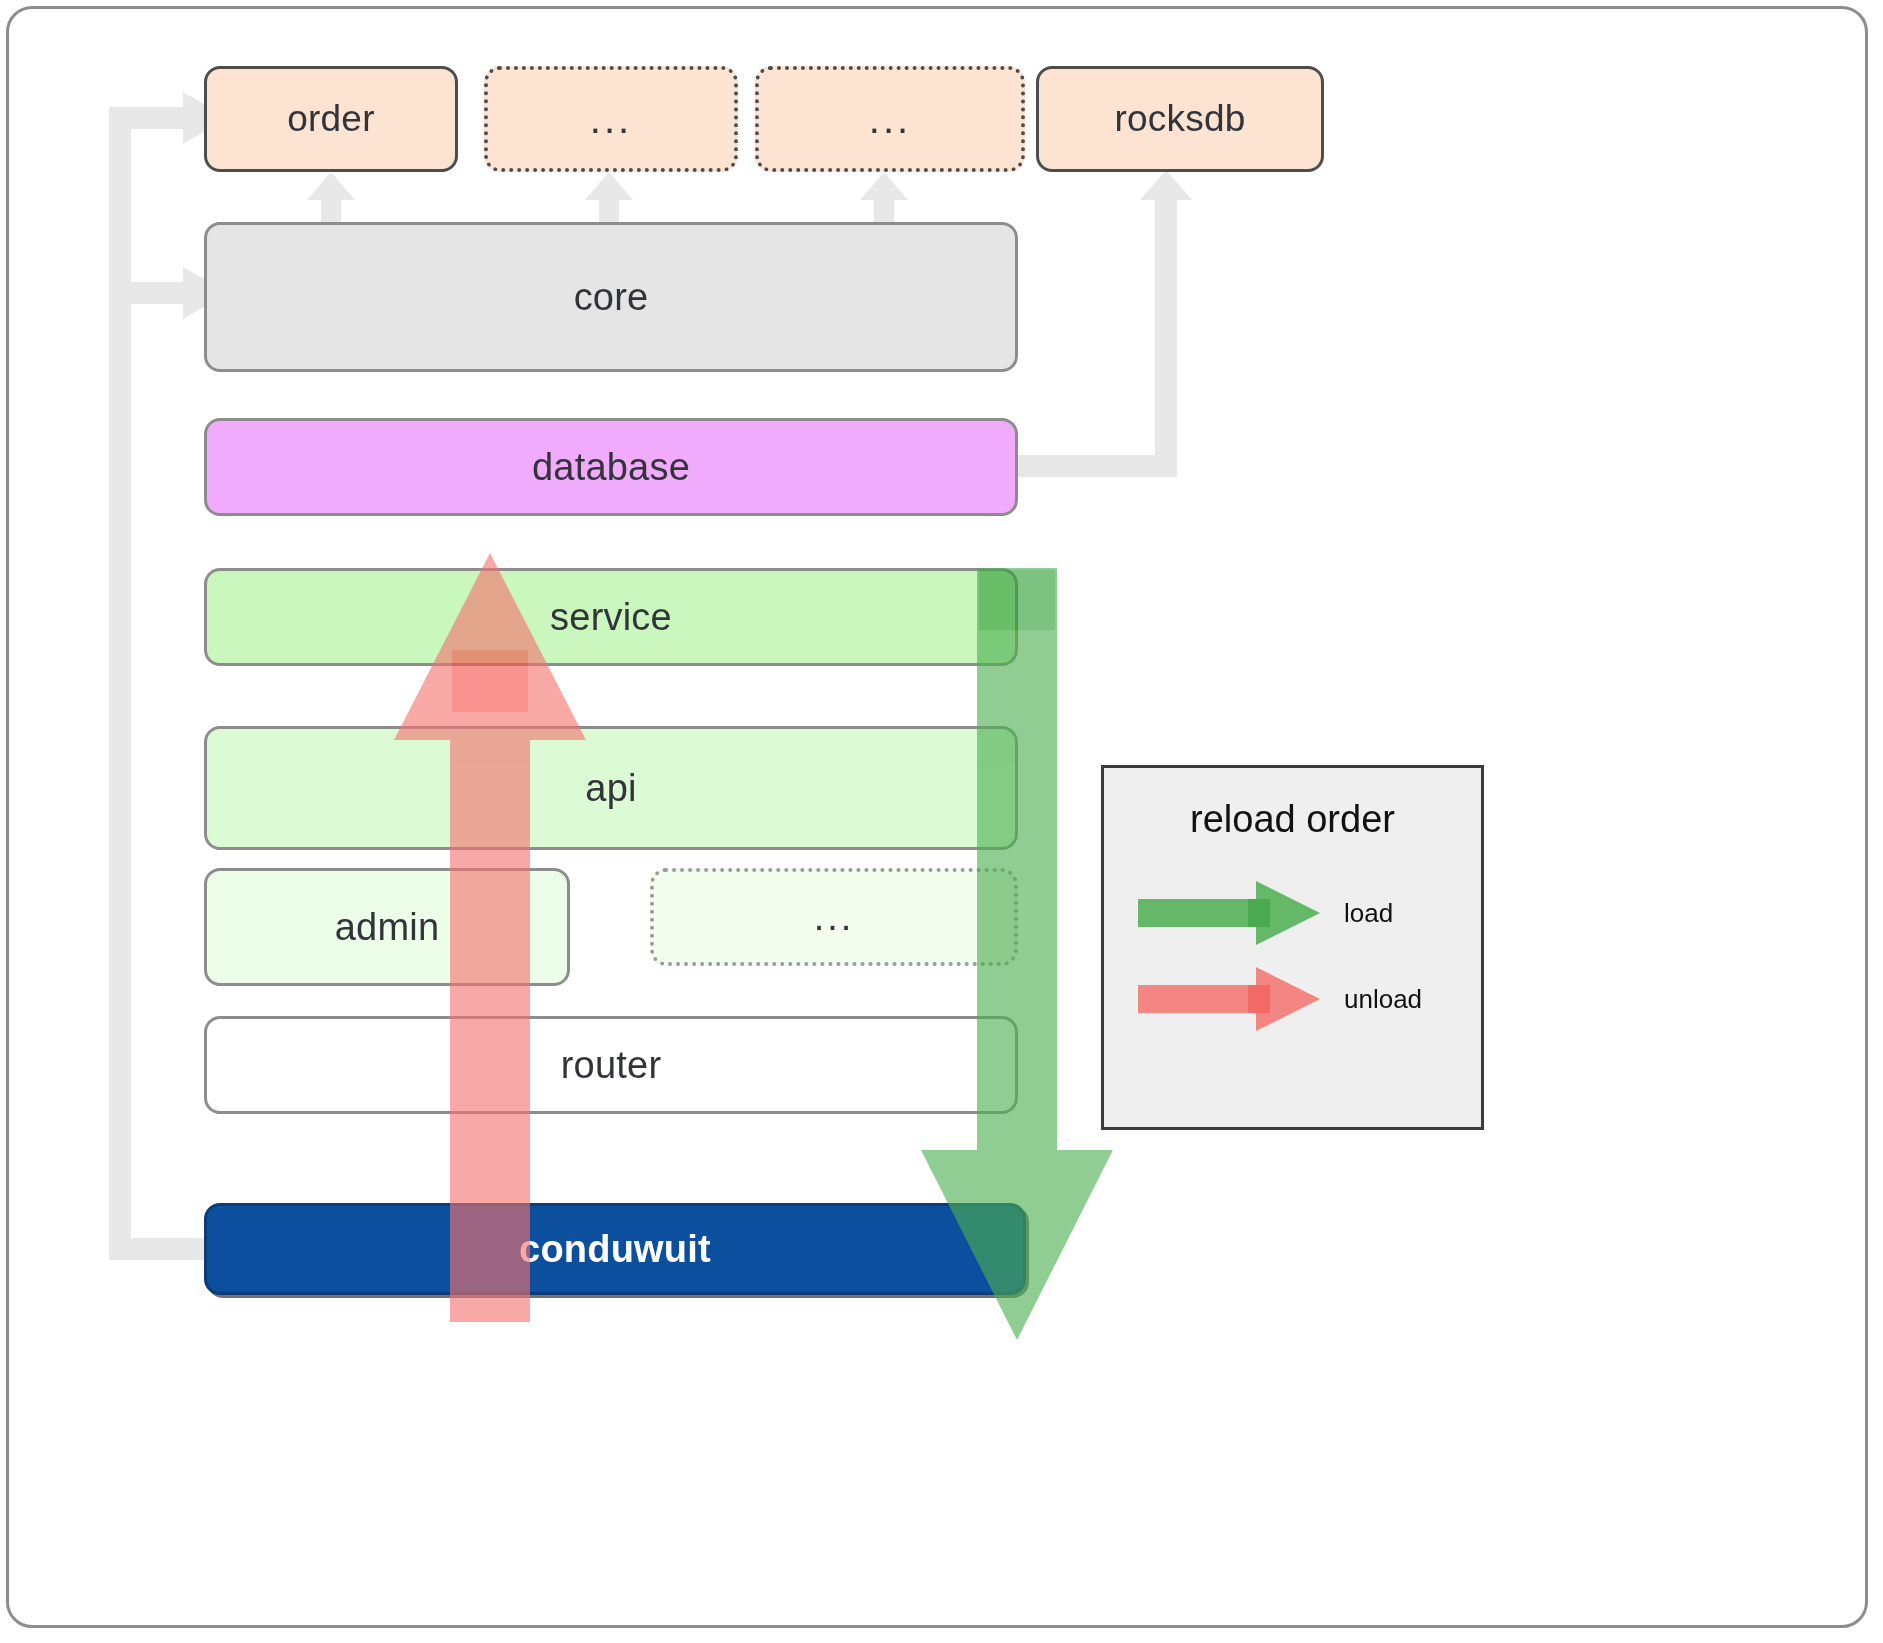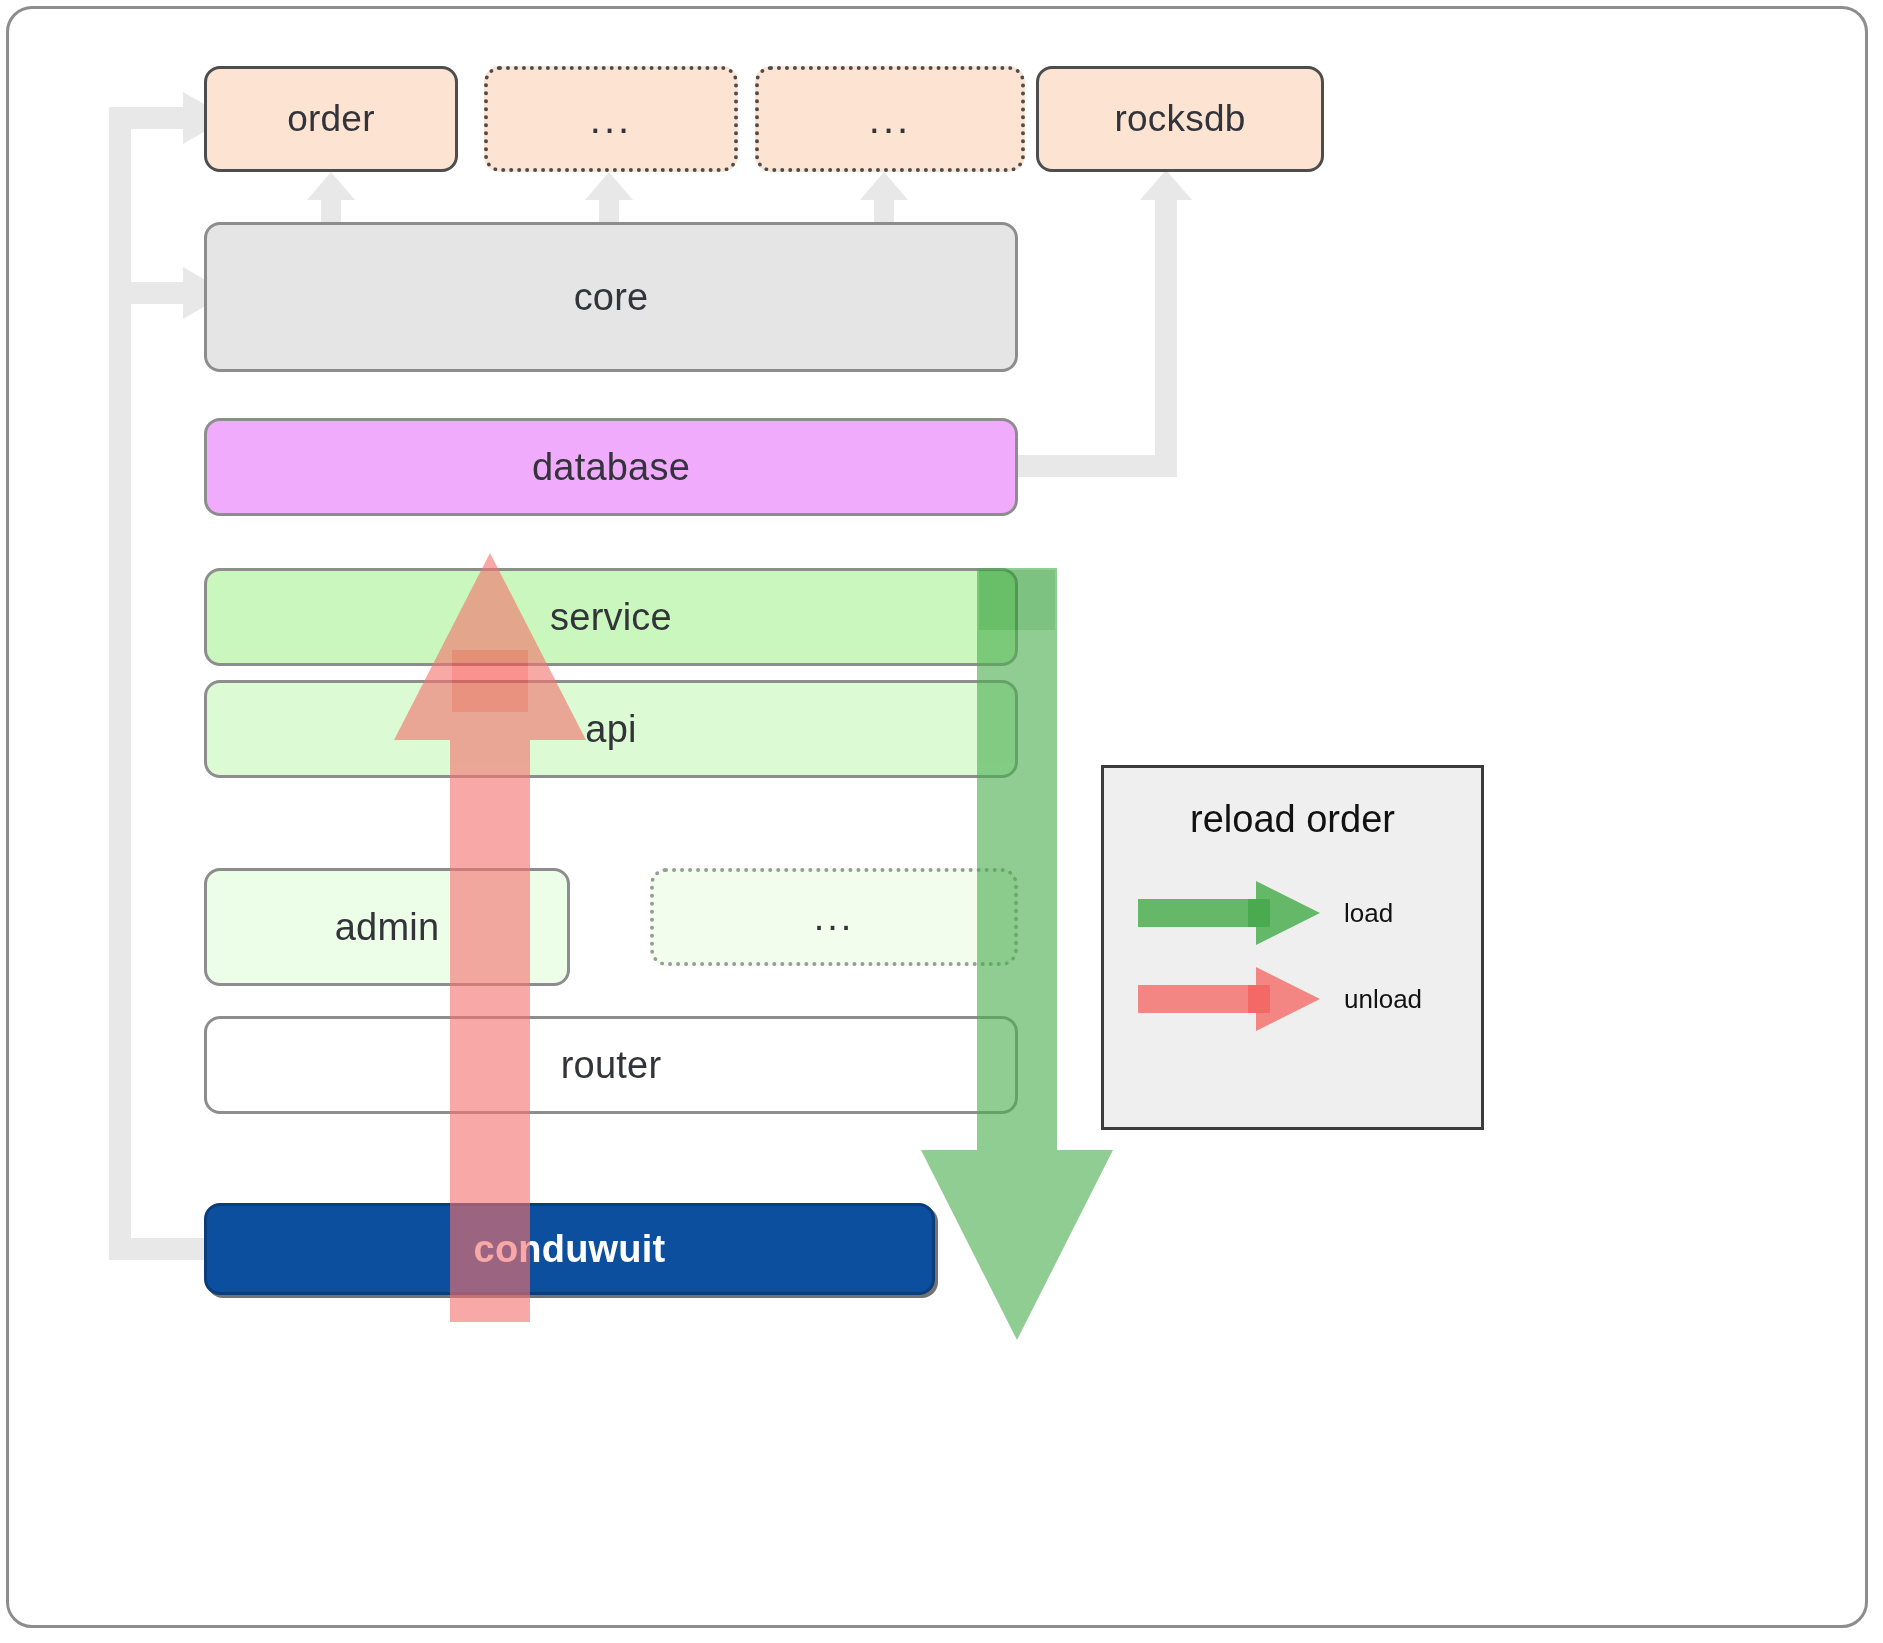--- a/index.html
+++ b/index.html
@@ -63,31 +63,31 @@
     border: 3px solid #8d8d8d;
     border-radius: 16px;
     left: 204px;
     width: 814px;
   }
   .layer .lbl { font-size: 38px; }
 
   #node-core      { background:#e5e5e5; top:222px;  height:150px; }
   #node-database  { background:#f0abfc; top:418px;  height:98px;  }
   #node-service   { background:#c9f7bd; top:568px;  height:98px;  }
-  #node-api       { background:#dcfbd4; top:680px;  height:98px;  }
+  #node-api       { background:#dcfbd4; top:726px;  height:124px;  }
   #node-admin     { background:#ecfde8; top:868px;  height:118px; left:204px; width:366px; }
   #node-dots-low  { background:#f2fdee; top:868px;  height:98px; left:650px; width:368px;
                     border-style:dotted; border-width:4px; border-color:#9a9a9a; }
   #node-router    { background:#ffffff; top:1016px; height:98px; }
 
   #node-conduwuit {
     background:#0b4f9e;
     border: 3px solid #0a3d7a;
     border-radius: 16px;
-    left: 204px; width: 731px;
+    left: 204px; width: 822px;
     top: 1203px; height: 92px;
     color: #ffffff;
     font-weight: bold;
     box-shadow: 3px 3px 0 rgba(0,0,0,.55);
   }
   #node-conduwuit .lbl { font-size: 38px; font-weight: bold; }
 
   
   #legend {
     position: absolute;

